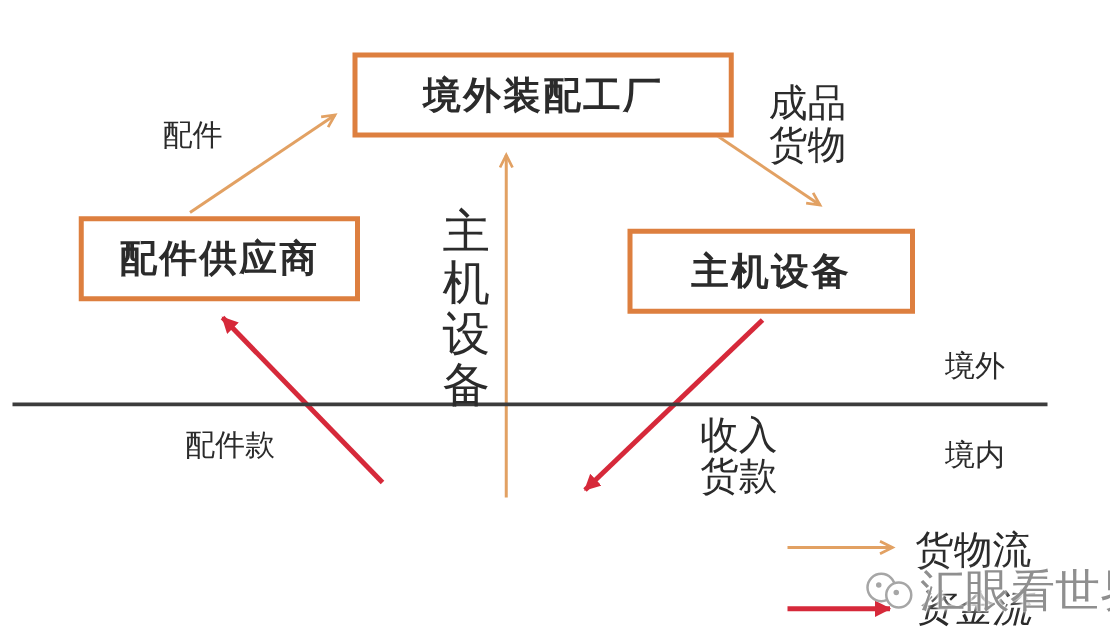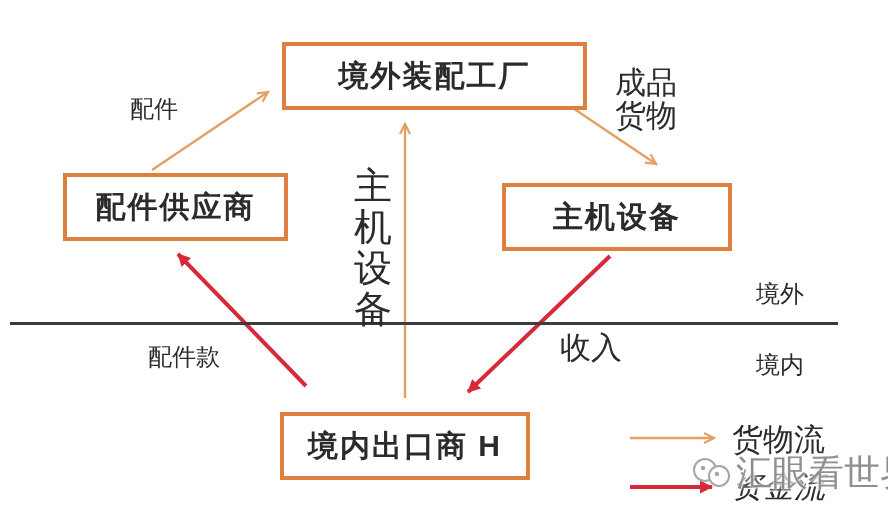--- a/index.html
+++ b/index.html
@@ -60,35 +60,35 @@
     <line class="goods" x1="405" y1="398" x2="405" y2="124" marker-end="url(#head-goods)"></line>
     <line class="capital" x1="306" y1="386" x2="178" y2="254" marker-end="url(#head-capital)"></line>
     <line class="capital" x1="610" y1="256" x2="468" y2="392" marker-end="url(#head-capital)"></line>
     <line class="goods" x1="630" y1="438" x2="714" y2="438" marker-end="url(#head-goods)"></line>
     <line class="capital" x1="630" y1="487" x2="712" y2="487" marker-end="url(#head-capital)"></line>
   </svg>
 
   <div class="node" id="node-factory">境外装配工厂</div>
   <div class="node" id="node-supplier">配件供应商</div>
   <div class="node" id="node-buyer">主机设备</div>
-  <div class="node" id="node-exporter">境内出口商 H</div>
 
   <div class="lbl" id="lbl-parts">配件</div>
 
   <div class="lbl two-line" id="lbl-finished">
     <div>成品</div>
     <div>货物</div>
   </div>
 
   <div class="lbl" id="lbl-equipment">主机设备</div>
 
   <div class="lbl" id="lbl-parts-payment">配件款</div>
 
   <div class="lbl two-line" id="lbl-income">
     <div>收入</div>
+    <div>货款</div>
   </div>
 
   <div id="divider"></div>
   <div class="lbl" id="lbl-overseas">境外</div>
   <div class="lbl" id="lbl-domestic">境内</div>
 
   <div class="legend-lbl" id="legend-goods-lbl">货物流</div>
   <div class="legend-lbl" id="legend-capital-lbl">资金流</div>
 
   <div id="watermark">

